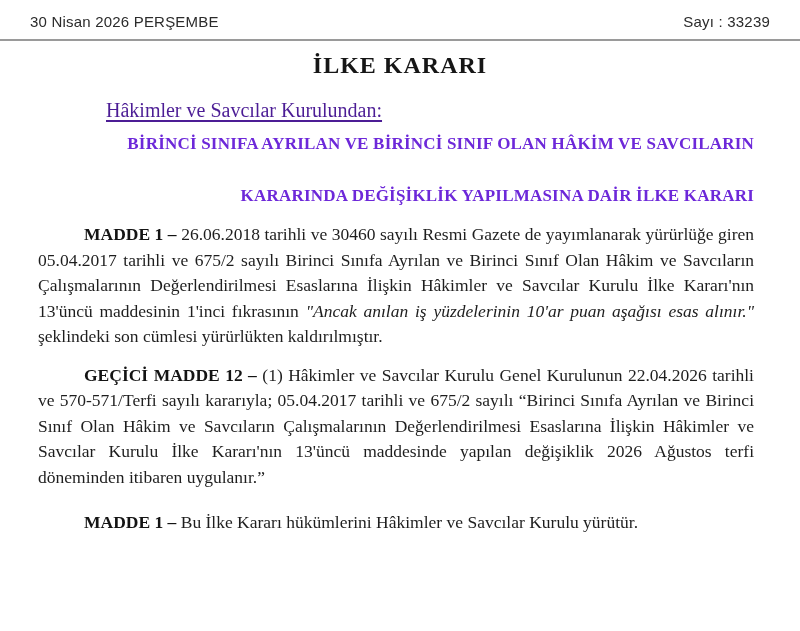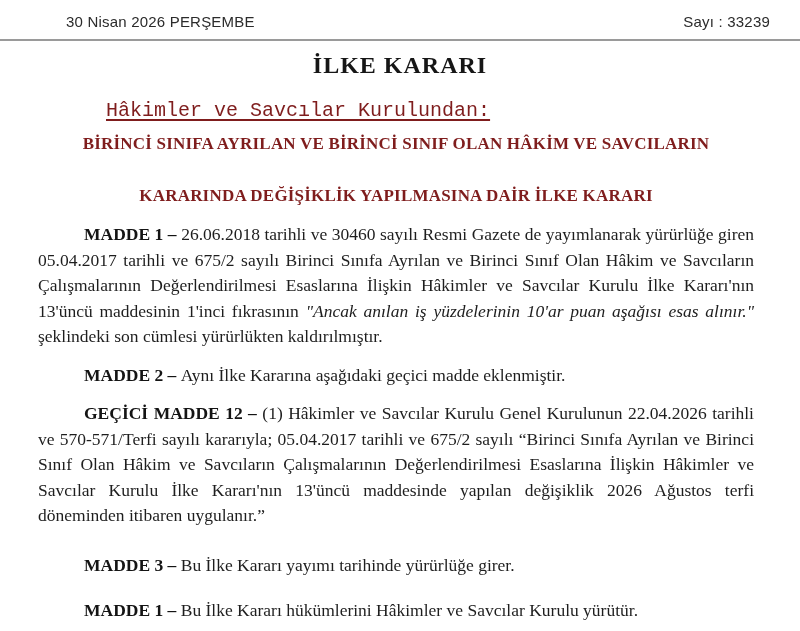--- a/index.html
+++ b/index.html
@@ -21,21 +21,20 @@
     align-items: baseline;
     justify-content: space-between;
     padding: 13px 30px 6px 30px;
   }
   .masthead .date,
   .masthead .issue {
     font-family: "Liberation Sans", sans-serif;
     font-size: 15px;
     color: #2b2b2b;
     letter-spacing: 0.2px;
-    margin-left: 36px;
   }
   .masthead .gazette-title {
     font-family: "Liberation Serif", serif;
     font-size: 27px;
     font-weight: bold;
     line-height: 1;
     letter-spacing: 0.5px;
   }
   .masthead-rule {
     border: 0;
@@ -52,30 +51,29 @@
     color: #161616;
   }
   .content {
     margin: 0 46px 0 38px;
   }
   .from-line {
     margin: 20px 0 0 68px;
     font-size: 20px;
     text-decoration: underline;
     text-underline-offset: 3px;
-    color: #7f1d1d;
-    font-family: Liberation Mono, monospace;
+    color: #4c1d95;
   }
   .decision-title {
-    text-align: center;
+    text-align: right;
     font-weight: bold;
     font-size: 17px;
     line-height: 26px;
     margin-top: 9px;
-    color: #7f1d1d;
+    color: #6d28d9;
     letter-spacing: 0.2px;
   }
   
   .articles {
     font-size: 17.5px;
     line-height: 25.5px;
   }
   .article {
     margin: 13px 0 0 0;
     text-indent: 46px;
@@ -110,22 +108,20 @@
   <div class="decision-title">
     <span>BİRİNCİ SINIFA AYRILAN VE BİRİNCİ SINIF OLAN HÂKİM VE SAVCILARIN</span><br>
     <br>
     <span>KARARINDA DEĞİŞİKLİK YAPILMASINA DAİR İLKE KARARI</span>
   </div>
 
   <div class="articles">
 
     <p class="article"><span class="article-label">MADDE 1 – </span><span>26.06.2018 tarihli ve 30460 sayılı Resmi Gazete de yayımlanarak yürürlüğe giren 05.04.2017 tarihli ve 675/2 sayılı Birinci Sınıfa Ayrılan ve Birinci Sınıf Olan Hâkim ve Savcıların Çalışmalarının Değerlendirilmesi Esaslarına İlişkin Hâkimler ve Savcılar Kurulu İlke Kararı'nın 13'üncü maddesinin 1'inci fıkrasının </span><i>"Ancak anılan iş yüzdelerinin 10'ar puan aşağısı esas alınır."</i><span> şeklindeki son cümlesi yürürlükten kaldırılmıştır.</span></p>
 
-    <p class="article"><span class="article-label">MADDE 2 – </span><span>Aynı İlke Kararına aşağıdaki geçici madde eklenmiştir.</span></p>
 
     <p class="article"><span class="article-label">GEÇİCİ MADDE 12 – </span><span>(1) Hâkimler ve Savcılar Kurulu Genel Kurulunun 22.04.2026 tarihli ve 570-571/Terfi sayılı kararıyla; 05.04.2017 tarihli ve 675/2 sayılı “Birinci Sınıfa Ayrılan ve Birinci Sınıf Olan Hâkim ve Savcıların Çalışmalarının Değerlendirilmesi Esaslarına İlişkin Hâkimler ve Savcılar Kurulu İlke Kararı'nın 13'üncü maddesinde yapılan değişiklik 2026 Ağustos terfi döneminden itibaren uygulanır.”</span></p>
 
-    <p class="article spaced-lg"><span class="article-label">MADDE 3 – </span><span>Bu İlke Kararı yayımı tarihinde yürürlüğe girer.</span></p>
 
     <p class="article spaced-md"><span class="article-label">MADDE 1 – </span><span>Bu İlke Kararı hükümlerini Hâkimler ve Savcılar Kurulu yürütür.</span></p>
 
   </div>
 </main>
 
 </body></html>

